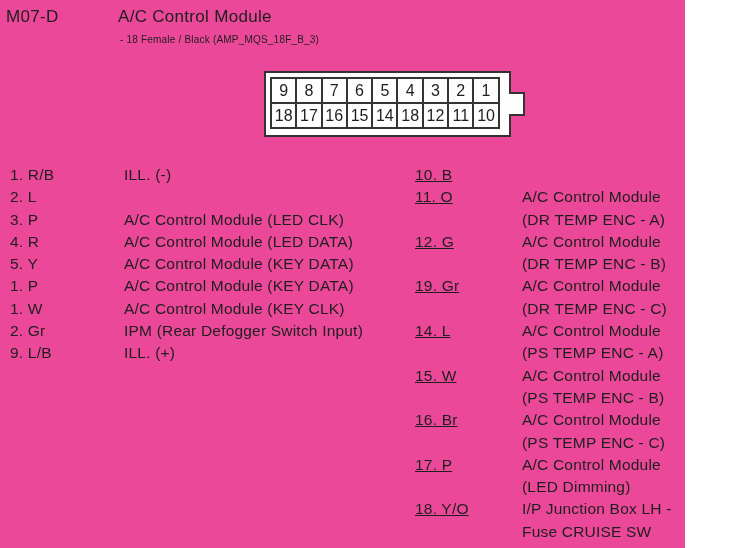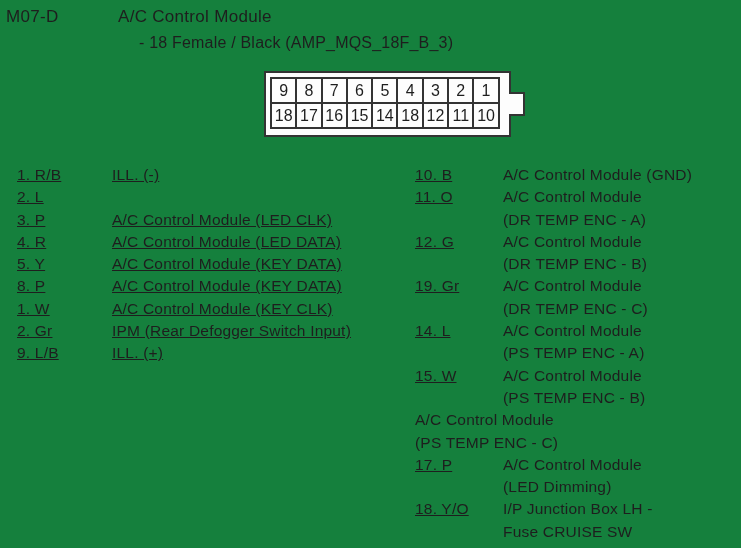--- a/index.html
+++ b/index.html
@@ -3,47 +3,46 @@
 <meta charset="utf-8">
 <style>
   * { margin: 0; padding: 0; box-sizing: content-box; }
   html, body { background: #ffffff; }
   body {
     font-family: "Liberation Sans", "DejaVu Sans", sans-serif;
     color: #1e1e1e;
   }
   .page {
     position: relative;
-    width: 741px;
+    width: 685px;
     height: 548px;
-    background: #15803d;
+    background: #ec4899;
     overflow: hidden;
   }
   
   .conn-id {
     position: absolute;
     left: 6px; top: 7px;
     font-size: 17px;
     letter-spacing: 0.3px;
     white-space: nowrap;
   }
   .title {
     position: absolute;
     left: 118px; top: 7px;
     font-size: 17px;
     letter-spacing: 0.3px;
     white-space: nowrap;
   }
   .subtitle {
     position: absolute;
     left: 120px; top: 34px;
-    font-size: 16px;
+    font-size: 10px;
     letter-spacing: 0.2px;
     white-space: nowrap;
-    margin-left: 19px;
   }
   
   .connector {
     position: absolute;
     left: 264px; top: 71px;
     width: 243px; height: 62px;
     border: 2px solid #333;
     background: #fdfdfd;
   }
   .connector-tab {
@@ -68,26 +67,26 @@
     padding: 0;
   }
   
   .pin-list {
     position: absolute;
     top: 164px;
     font-size: 15.5px;
     line-height: 22.3px;
     letter-spacing: 0.2px;
   }
-  .pin-list.left  { left: 17px; text-decoration: underline;  }
+  .pin-list.left  { left: 10px;  }
   .pin-list.right { left: 415px; }
   .pin-row { display: flex; align-items: flex-start; }
   .pin-label { flex: 0 0 95px; white-space: nowrap; }
   .pin-list.right .pin-label { flex: 0 0 88px; text-decoration: underline; }
-  .pin-desc { white-space: pre-line; }
+  .pin-desc { white-space: pre-line; margin-left: 19px; }
 </style>
 </head>
 <body>
 
 <div class="page">
 
   <div class="conn-id">M07-D</div>
   <div class="title">A/C Control Module</div>
   <div class="subtitle">- 18 Female / Black (AMP_MQS_18F_B_3)</div>
 
@@ -135,41 +134,40 @@
     </div>
     <div class="pin-row">
       <span class="pin-label">4. R</span>
       <span class="pin-desc">A/C Control Module (LED DATA)</span>
     </div>
     <div class="pin-row">
       <span class="pin-label">5. Y</span>
       <span class="pin-desc">A/C Control Module (KEY DATA)</span>
     </div>
     <div class="pin-row">
-      <span class="pin-label">8. P</span>
+      <span class="pin-label">1. P</span>
       <span class="pin-desc">A/C Control Module (KEY DATA)</span>
     </div>
     <div class="pin-row">
       <span class="pin-label">1. W</span>
       <span class="pin-desc">A/C Control Module (KEY CLK)</span>
     </div>
     <div class="pin-row">
       <span class="pin-label">2. Gr</span>
       <span class="pin-desc">IPM (Rear Defogger Switch Input)</span>
     </div>
     <div class="pin-row">
       <span class="pin-label">9. L/B</span>
       <span class="pin-desc">ILL. (+)</span>
     </div>
   </div>
 
   <div class="pin-list right">
     <div class="pin-row">
       <span class="pin-label">10. B</span>
-      <span class="pin-desc">A/C Control Module (GND)</span>
     </div>
     <div class="pin-row">
       <span class="pin-label">11. O</span>
       <span class="pin-desc">A/C Control Module
 (DR TEMP ENC - A)</span>
     </div>
     <div class="pin-row">
       <span class="pin-label">12. G</span>
       <span class="pin-desc">A/C Control Module
 (DR TEMP ENC - B)</span>
@@ -183,20 +181,21 @@
       <span class="pin-label">14. L</span>
       <span class="pin-desc">A/C Control Module
 (PS TEMP ENC - A)</span>
     </div>
     <div class="pin-row">
       <span class="pin-label">15. W</span>
       <span class="pin-desc">A/C Control Module
 (PS TEMP ENC - B)</span>
     </div>
     <div class="pin-row">
+      <span class="pin-label">16. Br</span>
       <span class="pin-desc">A/C Control Module
 (PS TEMP ENC - C)</span>
     </div>
     <div class="pin-row">
       <span class="pin-label">17. P</span>
       <span class="pin-desc">A/C Control Module
 (LED Dimming)</span>
     </div>
     <div class="pin-row">
       <span class="pin-label">18. Y/O</span>

